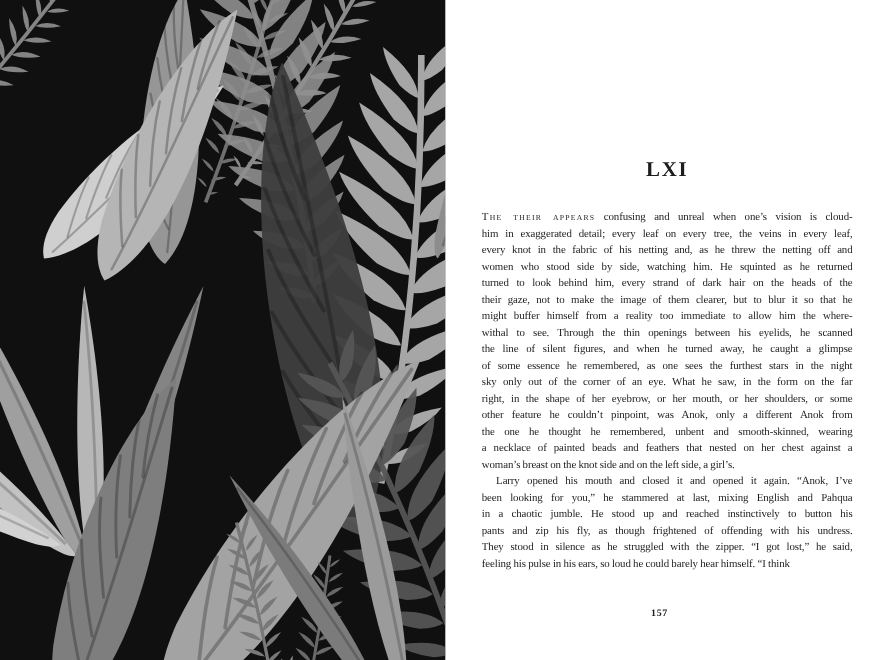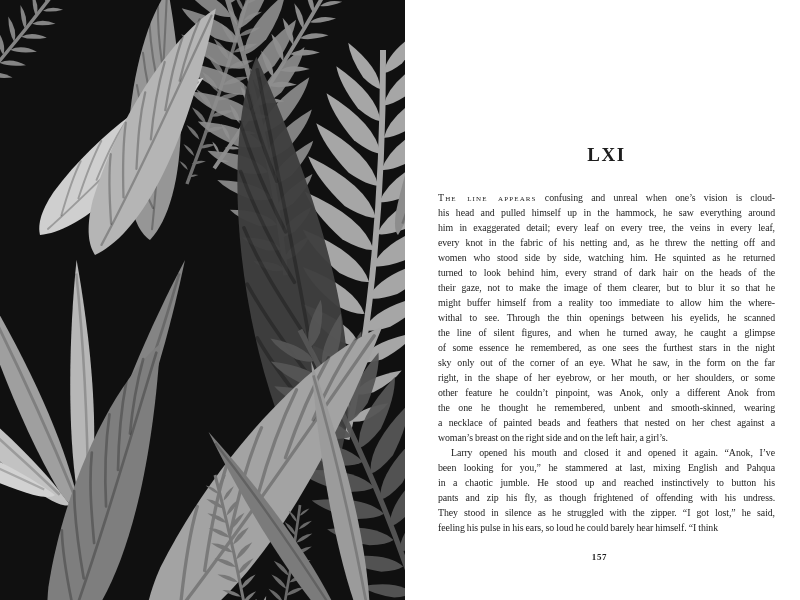--- a/index.html
+++ b/index.html
@@ -145,37 +145,36 @@
       <use href="#spear" transform="translate(370 625) rotate(-16) scale(1.8)" fill="#9b9b9b"></use>
       <use href="#spear" transform="translate(345 630) rotate(-38) scale(1.6)" fill="#7b7b7b"></use>
       <use href="#fern" transform="translate(255 600) rotate(-30) scale(1.6)" fill="#8f8f8f" style="color:#8f8f8f"></use>
     </svg>
   </div>
 
   <div class="page-right">
     <div class="text-column">
       <h1 class="chapter">LXI</h1>
       <div class="body-text" id="body-text">
-          <div class="line"><span class="smallcaps">The line appears</span> confusing and unreal when one’s vision is cloud-</div>
-          <div class="line">his head and pulled himself up in the hammock, he saw everything around</div>
+          <div class="line"><span class="smallcaps">The their appears</span> confusing and unreal when one’s vision is cloud-</div>
           <div class="line">him in exaggerated detail; every leaf on every tree, the veins in every leaf,</div>
           <div class="line">every knot in the fabric of his netting and, as he threw the netting off and</div>
           <div class="line">women who stood side by side, watching him. He squinted as he returned</div>
           <div class="line">turned to look behind him, every strand of dark hair on the heads of the</div>
           <div class="line">their gaze, not to make the image of them clearer, but to blur it so that he</div>
           <div class="line">might buffer himself from a reality too immediate to allow him the where-</div>
           <div class="line">withal to see. Through the thin openings between his eyelids, he scanned</div>
           <div class="line">the line of silent figures, and when he turned away, he caught a glimpse</div>
           <div class="line">of some essence he remembered, as one sees the furthest stars in the night</div>
           <div class="line">sky only out of the corner of an eye. What he saw, in the form on the far</div>
           <div class="line">right, in the shape of her eyebrow, or her mouth, or her shoulders, or some</div>
           <div class="line">other feature he couldn’t pinpoint, was Anok, only a different Anok from</div>
           <div class="line">the one he thought he remembered, unbent and smooth-skinned, wearing</div>
           <div class="line">a necklace of painted beads and feathers that nested on her chest against a</div>
-          <div class="line para-end">woman’s breast on the right side and on the left hair, a girl’s.</div>
+          <div class="line para-end">woman’s breast on the knot side and on the left side, a girl’s.</div>
           <div class="line indent">Larry opened his mouth and closed it and opened it again. “Anok, I’ve</div>
           <div class="line">been looking for you,” he stammered at last, mixing English and Pahqua</div>
           <div class="line">in a chaotic jumble. He stood up and reached instinctively to button his</div>
           <div class="line">pants and zip his fly, as though frightened of offending with his undress.</div>
           <div class="line">They stood in silence as he struggled with the zipper. “I got lost,” he said,</div>
           <div class="line para-end">feeling his pulse in his ears, so loud he could barely hear himself. “I think</div>
         </div>
     </div>
     <div class="folio">157</div>
   </div>

